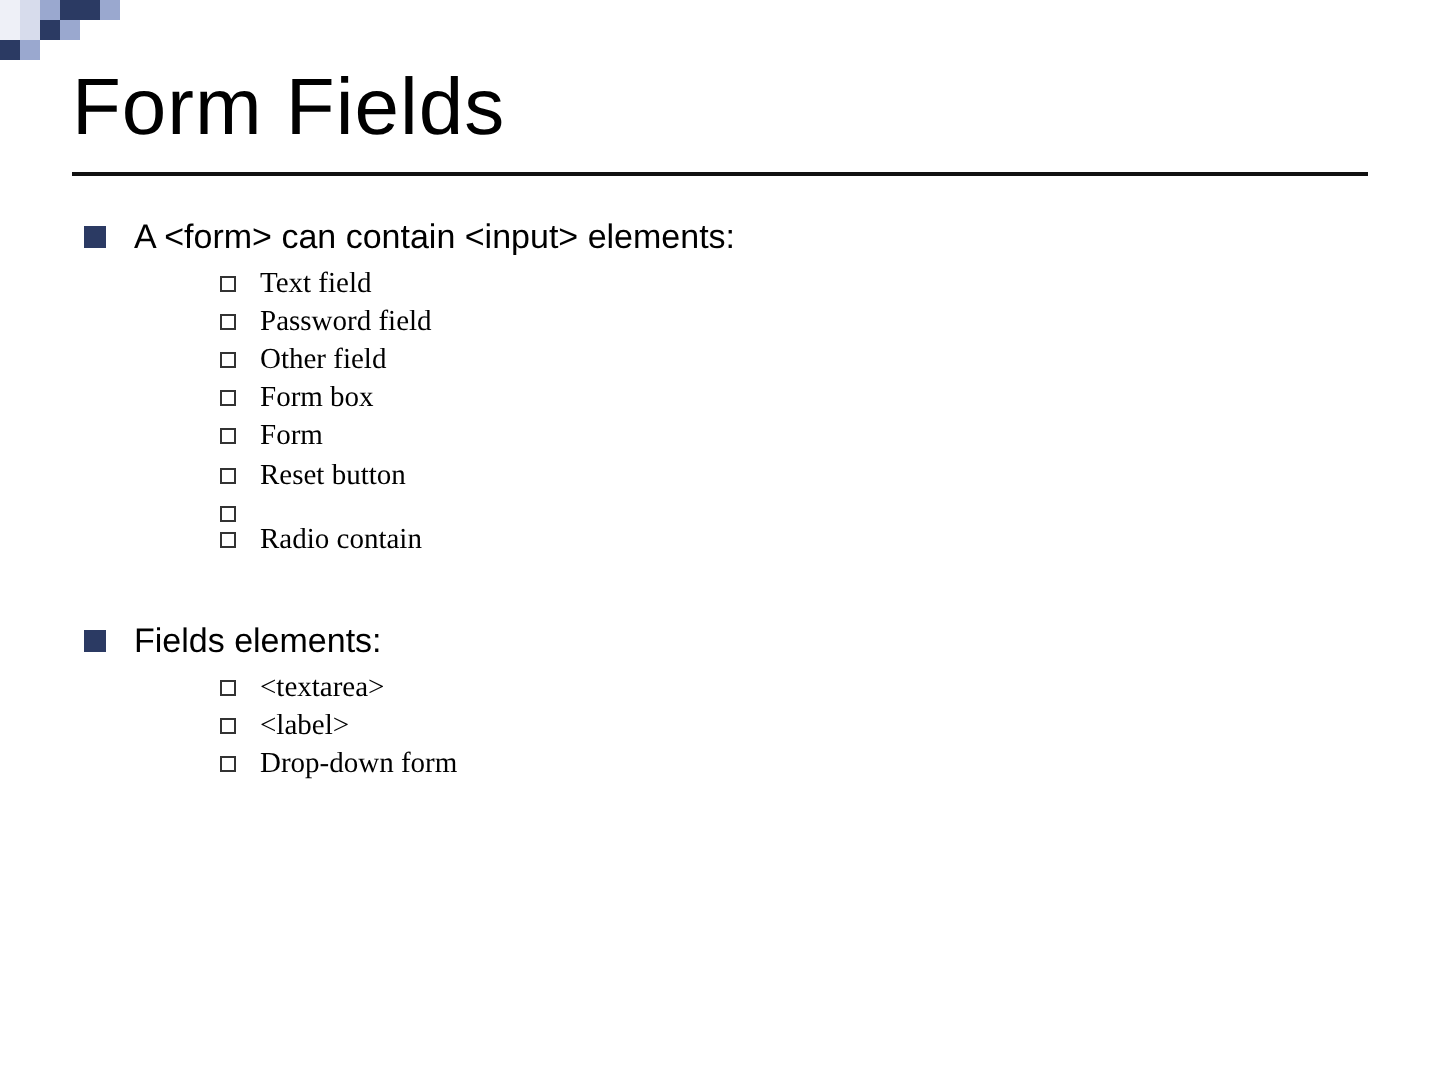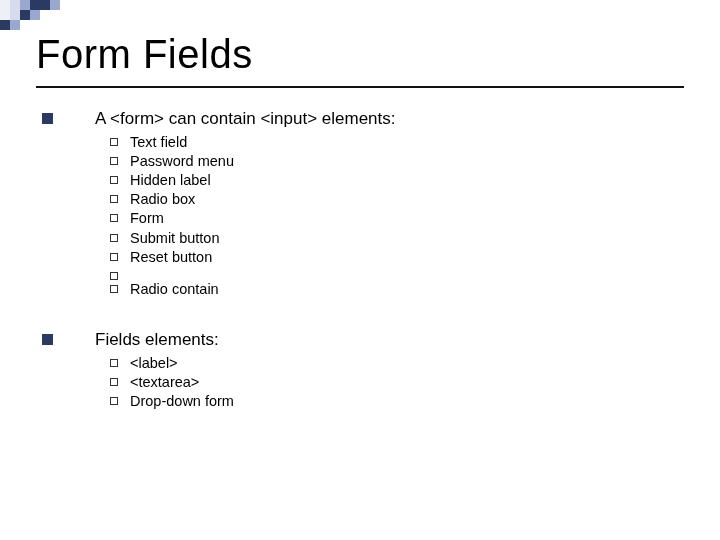--- a/index.html
+++ b/index.html
@@ -62,40 +62,40 @@
     top: 102px;
     right: 36px;
     font-size: 17px;
     line-height: 1.35;
   }
 
   .lvl1 {
     display: flex;
     align-items: flex-start;
     margin-top: 6px;
-    gap: 28px;
   }
   .lvl1 .sqbullet {
     width: 11px;
     height: 11px;
     background: #2b3a63;
     margin-top: 5px;
     margin-right: 14px;
     flex: 0 0 auto;
   }
   .lvl1 .txt { }
 
   .sublist {
     margin: 2px 0 14px 68px;
     font-size: 14.5px;
   }
   .sub {
     display: flex;
     align-items: flex-start;
     line-height: 1.32;
+    font-family: Liberation Serif, serif;
   }
   .sub .openbox {
     width: 8px;
     height: 8px;
     border: 1.2px solid #333;
     margin-top: 5px;
     margin-right: 12px;
     flex: 0 0 auto;
     box-sizing: border-box;
   }
@@ -132,37 +132,33 @@
       <div class="sqbullet"></div>
       <div class="txt">A &lt;form&gt; can contain &lt;input&gt; elements:</div>
     </div>
     <div class="sublist">
       <div class="sub">
           <div class="openbox"></div>
           <div class="txt">Text field</div>
         </div>
       <div class="sub">
           <div class="openbox"></div>
-          <div class="txt">Password menu</div>
+          <div class="txt">Password field</div>
         </div>
       <div class="sub">
           <div class="openbox"></div>
-          <div class="txt">Hidden label</div>
+          <div class="txt">Other field</div>
         </div>
       <div class="sub">
           <div class="openbox"></div>
-          <div class="txt">Radio box</div>
+          <div class="txt">Form box</div>
         </div>
       <div class="sub">
           <div class="openbox"></div>
           <div class="txt">Form</div>
-        </div>
-      <div class="sub">
-          <div class="openbox"></div>
-          <div class="txt">Submit button</div>
         </div>
       <div class="sub">
           <div class="openbox"></div>
           <div class="txt">Reset button</div>
         </div>
       <div class="sub">
           <div class="openbox"></div>
         </div>
       <div class="sub">
           <div class="openbox"></div>
@@ -172,25 +168,25 @@
 
     <div class="gap"></div>
 
     <div class="lvl1">
       <div class="sqbullet"></div>
       <div class="txt">Fields elements:</div>
     </div>
     <div class="sublist">
       <div class="sub">
           <div class="openbox"></div>
-          <div class="txt">&lt;label&gt;</div>
+          <div class="txt">&lt;textarea&gt;</div>
         </div>
       <div class="sub">
           <div class="openbox"></div>
-          <div class="txt">&lt;textarea&gt;</div>
+          <div class="txt">&lt;label&gt;</div>
         </div>
       <div class="sub">
           <div class="openbox"></div>
           <div class="txt">Drop-down form</div>
         </div>
     </div>
 
   </div>
 </div>
 

